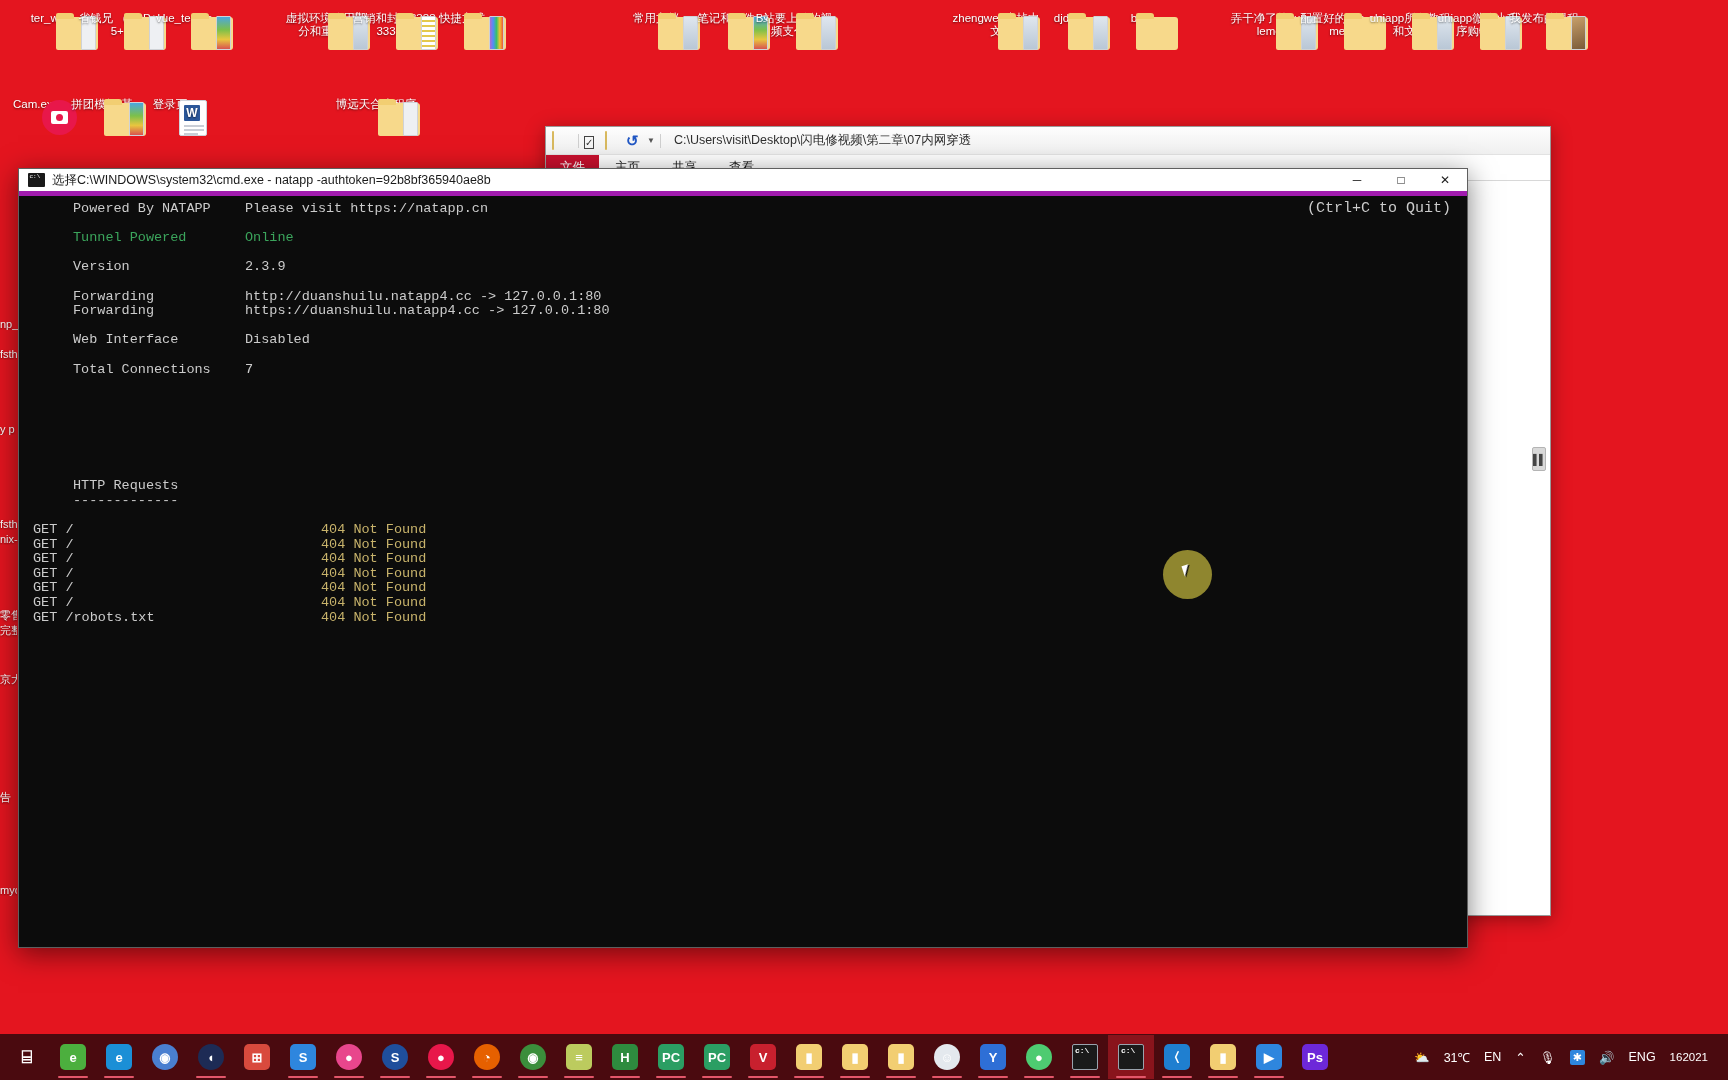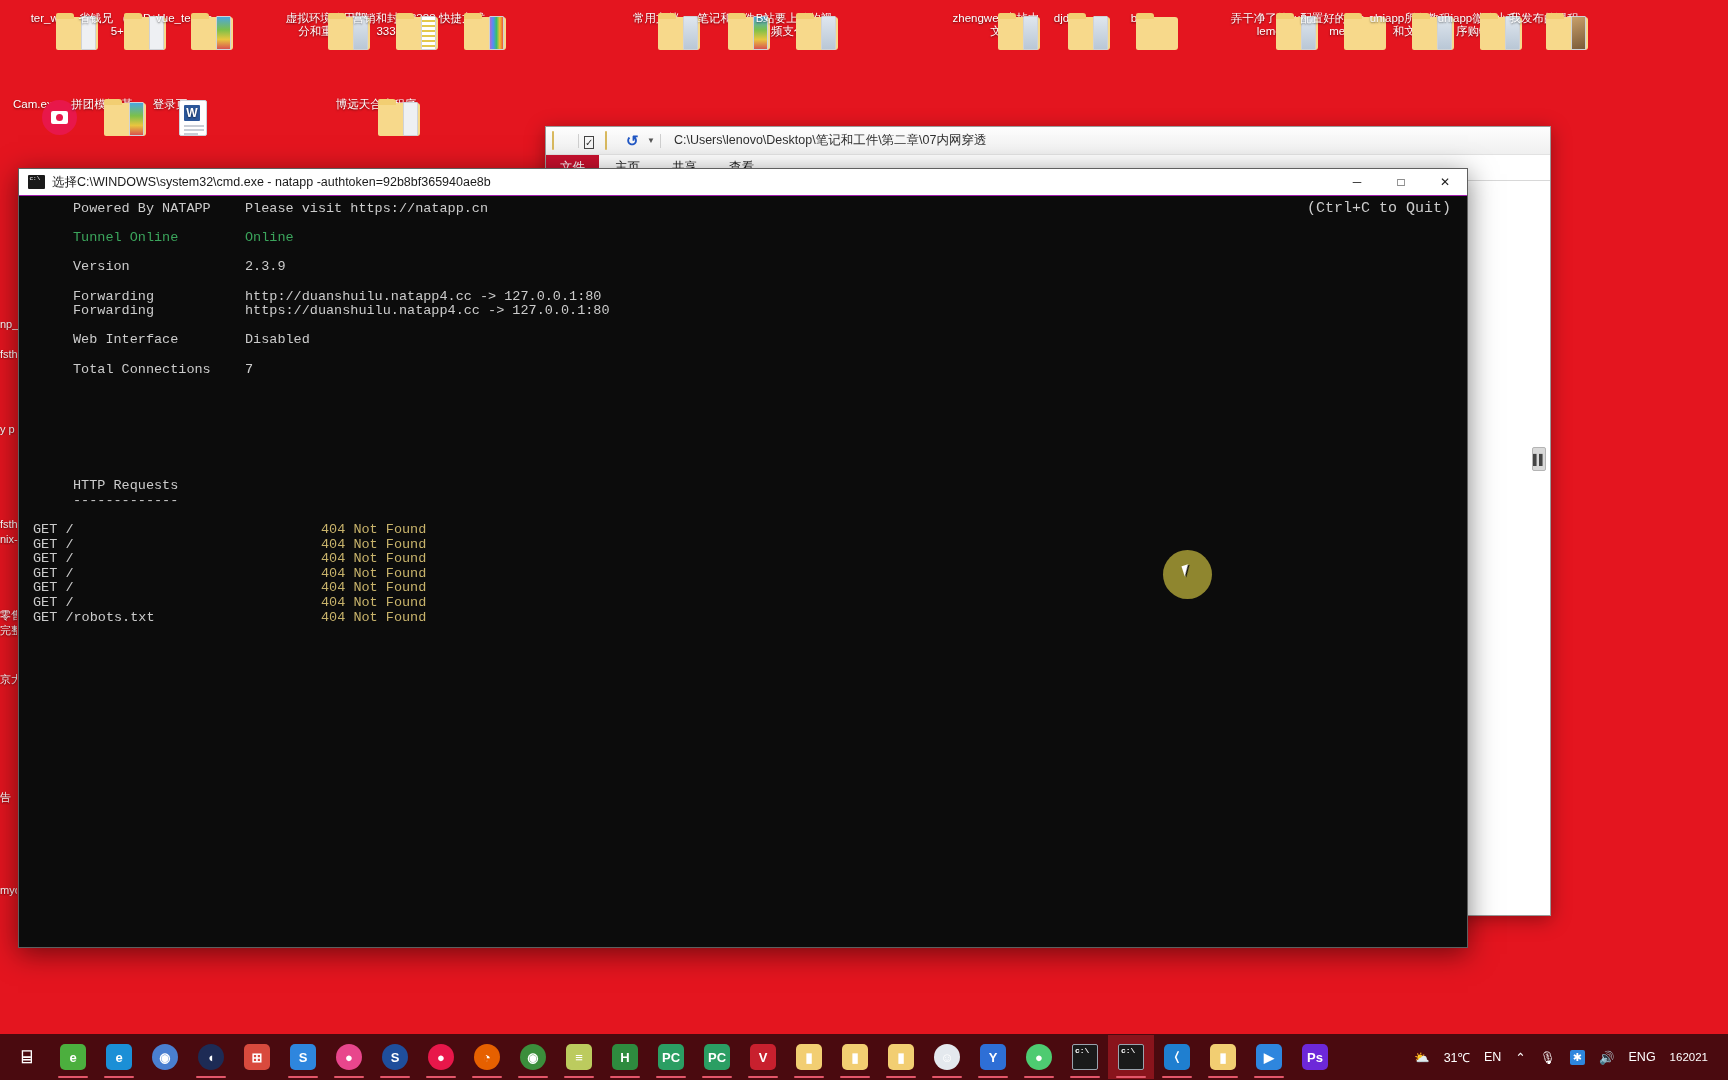--- a/index.html
+++ b/index.html
@@ -106,21 +106,21 @@
   }
 
   
   #cmd {
     position:absolute; left:18px; top:168px; width:1450px; height:780px;
     background:#0C0C0C; border:1px solid #5f5f5f;
     box-shadow:0 6px 26px rgba(0,0,0,.5);
   }
   #cmd-title {
     height:27px; background:#ffffff; display:flex; align-items:center;
-    border-bottom:1px solid #a21caf;
+    border-bottom:5px solid #a21caf;
   }
   #cmd-title .ico {
     width:17px; height:14px; margin:0 7px 0 9px; background:#1a1a1a;
     border-radius:1px; position:relative; flex:none;
   }
   #cmd-title .ico:before {
     content:"c:\\"; position:absolute; left:1.5px; top:0px; font-size:6px; color:#fff;
     font-family:"Liberation Mono", monospace;
   }
   #cmd-title .txt {
@@ -234,21 +234,21 @@
 
   <div id="explorer">
     <div id="exp-titlebar">
       <span class="qa-ico"><span class="qa-folder"></span></span>
       <span class="qa-sep"></span>
       <span class="qa-ico"><span class="qa-check">✓</span></span>
       <span class="qa-ico"><span class="qa-folder"></span></span>
       <span class="qa-ico qa-undo">↺</span>
       <span class="qa-caret">▼</span>
       <span class="qa-sep"></span>
-      <span id="exp-path">C:\Users\lenovo\Desktop\笔记和工件\第二章\07内网穿透</span>
+      <span id="exp-path">C:\Users\visit\Desktop\闪电修视频\第二章\07内网穿透</span>
     </div>
     <div id="exp-ribbon">
       <div class="rib-file">文件</div>
       <div class="rib-tab">主页</div>
       <div class="rib-tab">共享</div>
       <div class="rib-tab">查看</div>
     </div>
     <div id="exp-body"></div>
     <div id="exp-sidehandle">▌▌</div>
   </div>
@@ -261,21 +261,21 @@
         <div class="cbtn-min">─</div>
         <div class="cbtn-max">□</div>
         <div class="cbtn-close">✕</div>
       </span>
     </div>
     <div id="cmd-body">
       <span class="hint">(Ctrl+C to Quit)</span>
       <div id="cmd-rows">
           <div class="crow"><span class="c-key">Powered By NATAPP</span><span class="c-val">Please visit https://natapp.cn</span></div>
           <div class="blank"></div>
-          <div class="crow"><span class="c-key c-status">Tunnel Online</span><span class="c-val c-status">Online</span></div>
+          <div class="crow"><span class="c-key c-status">Tunnel Powered</span><span class="c-val c-status">Online</span></div>
           <div class="blank"></div>
           <div class="crow"><span class="c-key">Version</span><span class="c-val">2.3.9</span></div>
           <div class="blank"></div>
           <div class="crow"><span class="c-key">Forwarding</span><span class="c-val">http://duanshuilu.natapp4.cc -&gt; 127.0.0.1:80</span></div>
           <div class="crow"><span class="c-key">Forwarding</span><span class="c-val">https://duanshuilu.natapp4.cc -&gt; 127.0.0.1:80</span></div>
           <div class="blank"></div>
           <div class="crow"><span class="c-key">Web Interface</span><span class="c-val">Disabled</span></div>
           <div class="blank"></div>
           <div class="crow"><span class="c-key">Total Connections</span><span class="c-val">7</span></div>
         </div>

